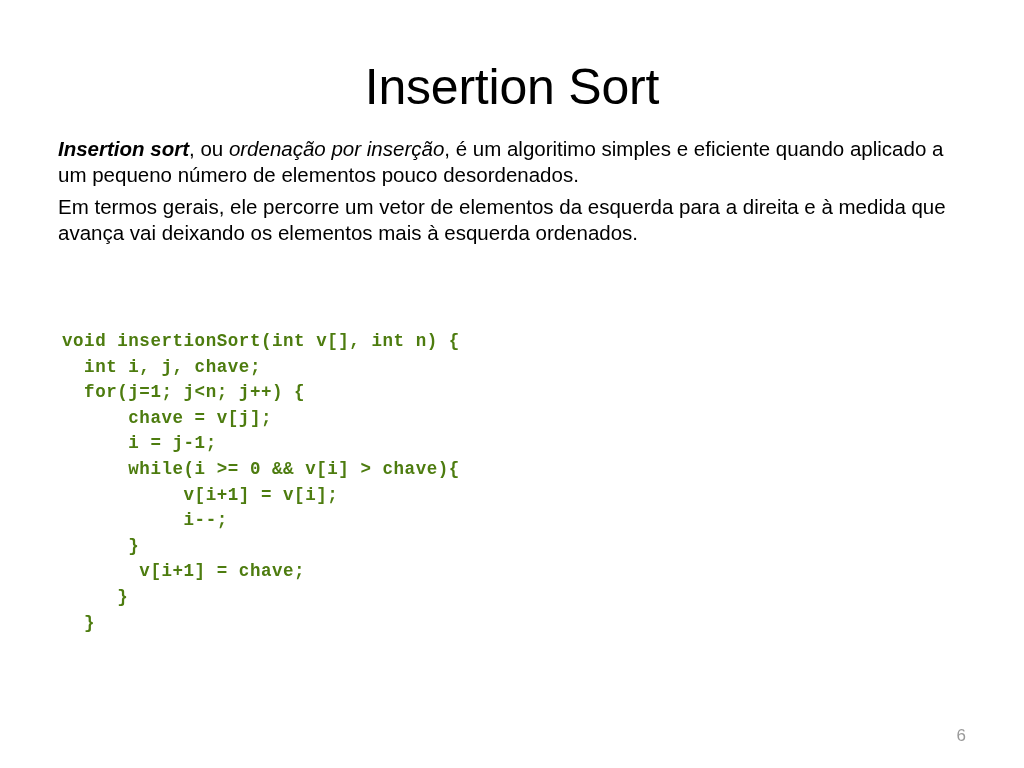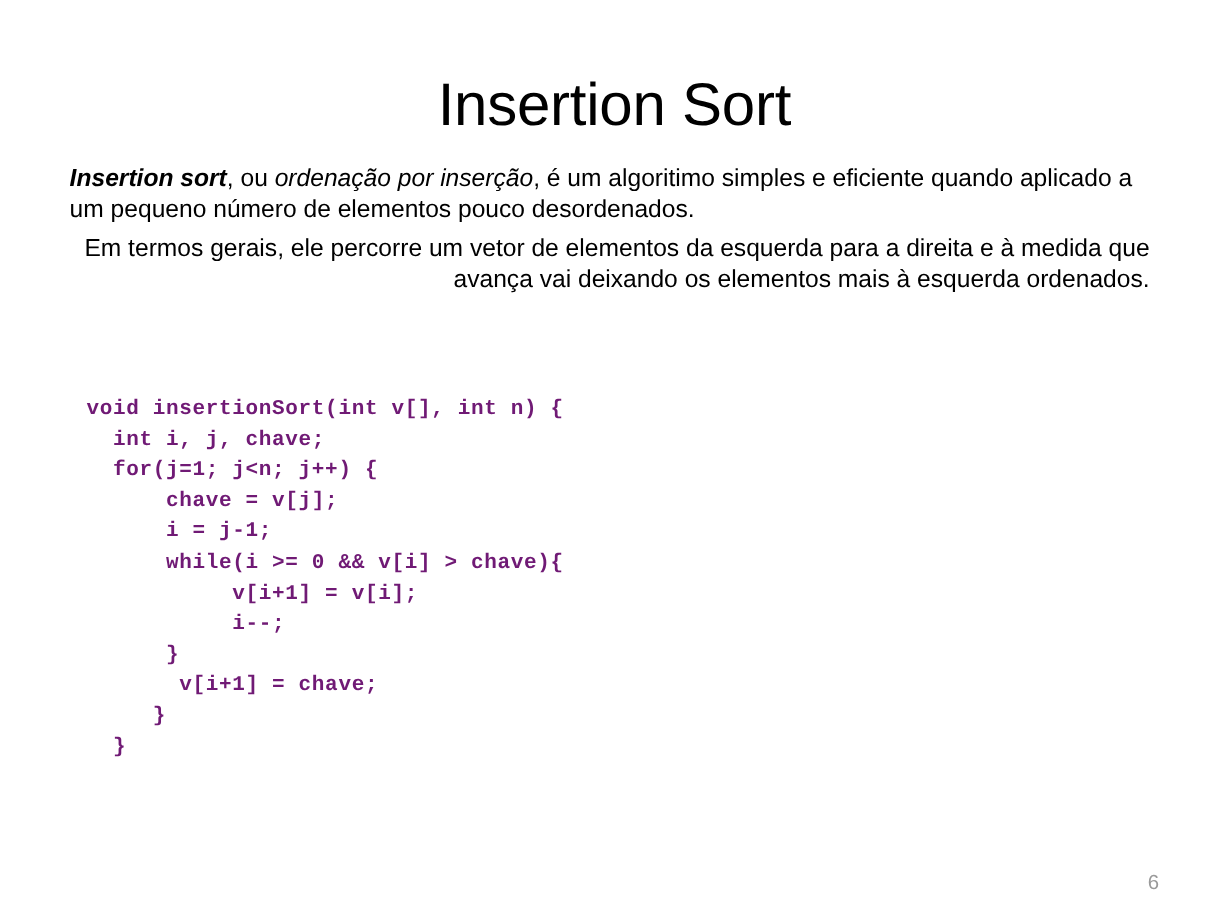--- a/index.html
+++ b/index.html
@@ -46,44 +46,42 @@
   }
   .para {
     font-size: 20.5px;
     line-height: 26px;
     color: #000000;
     margin: 0 0 3px 0;
     text-align: left;
   }
   .para + .para {
     margin-top: 6px;
-    text-align: right;
   }
   .para b {
     font-weight: bold;
     font-style: italic;
   }
   .para i {
     font-weight: normal;
     margin-top: 24px;
   }
 
   
   .code-block {
     position: absolute;
     top: 329px;
     left: 62px;
     font-family: "Liberation Mono", "DejaVu Sans Mono", monospace;
     font-size: 17.5px;
     font-weight: bold;
     line-height: 25.6px;
-    color: #701a75;
+    color: #4d7c0f;
     white-space: pre;
     letter-spacing: 0.55px;
-    margin-left: 10px;
   }
   .code-line {
     white-space: pre;
     height: 25.6px;
   }
 
   
   .page-number {
     position: absolute;
     right: 58px;

